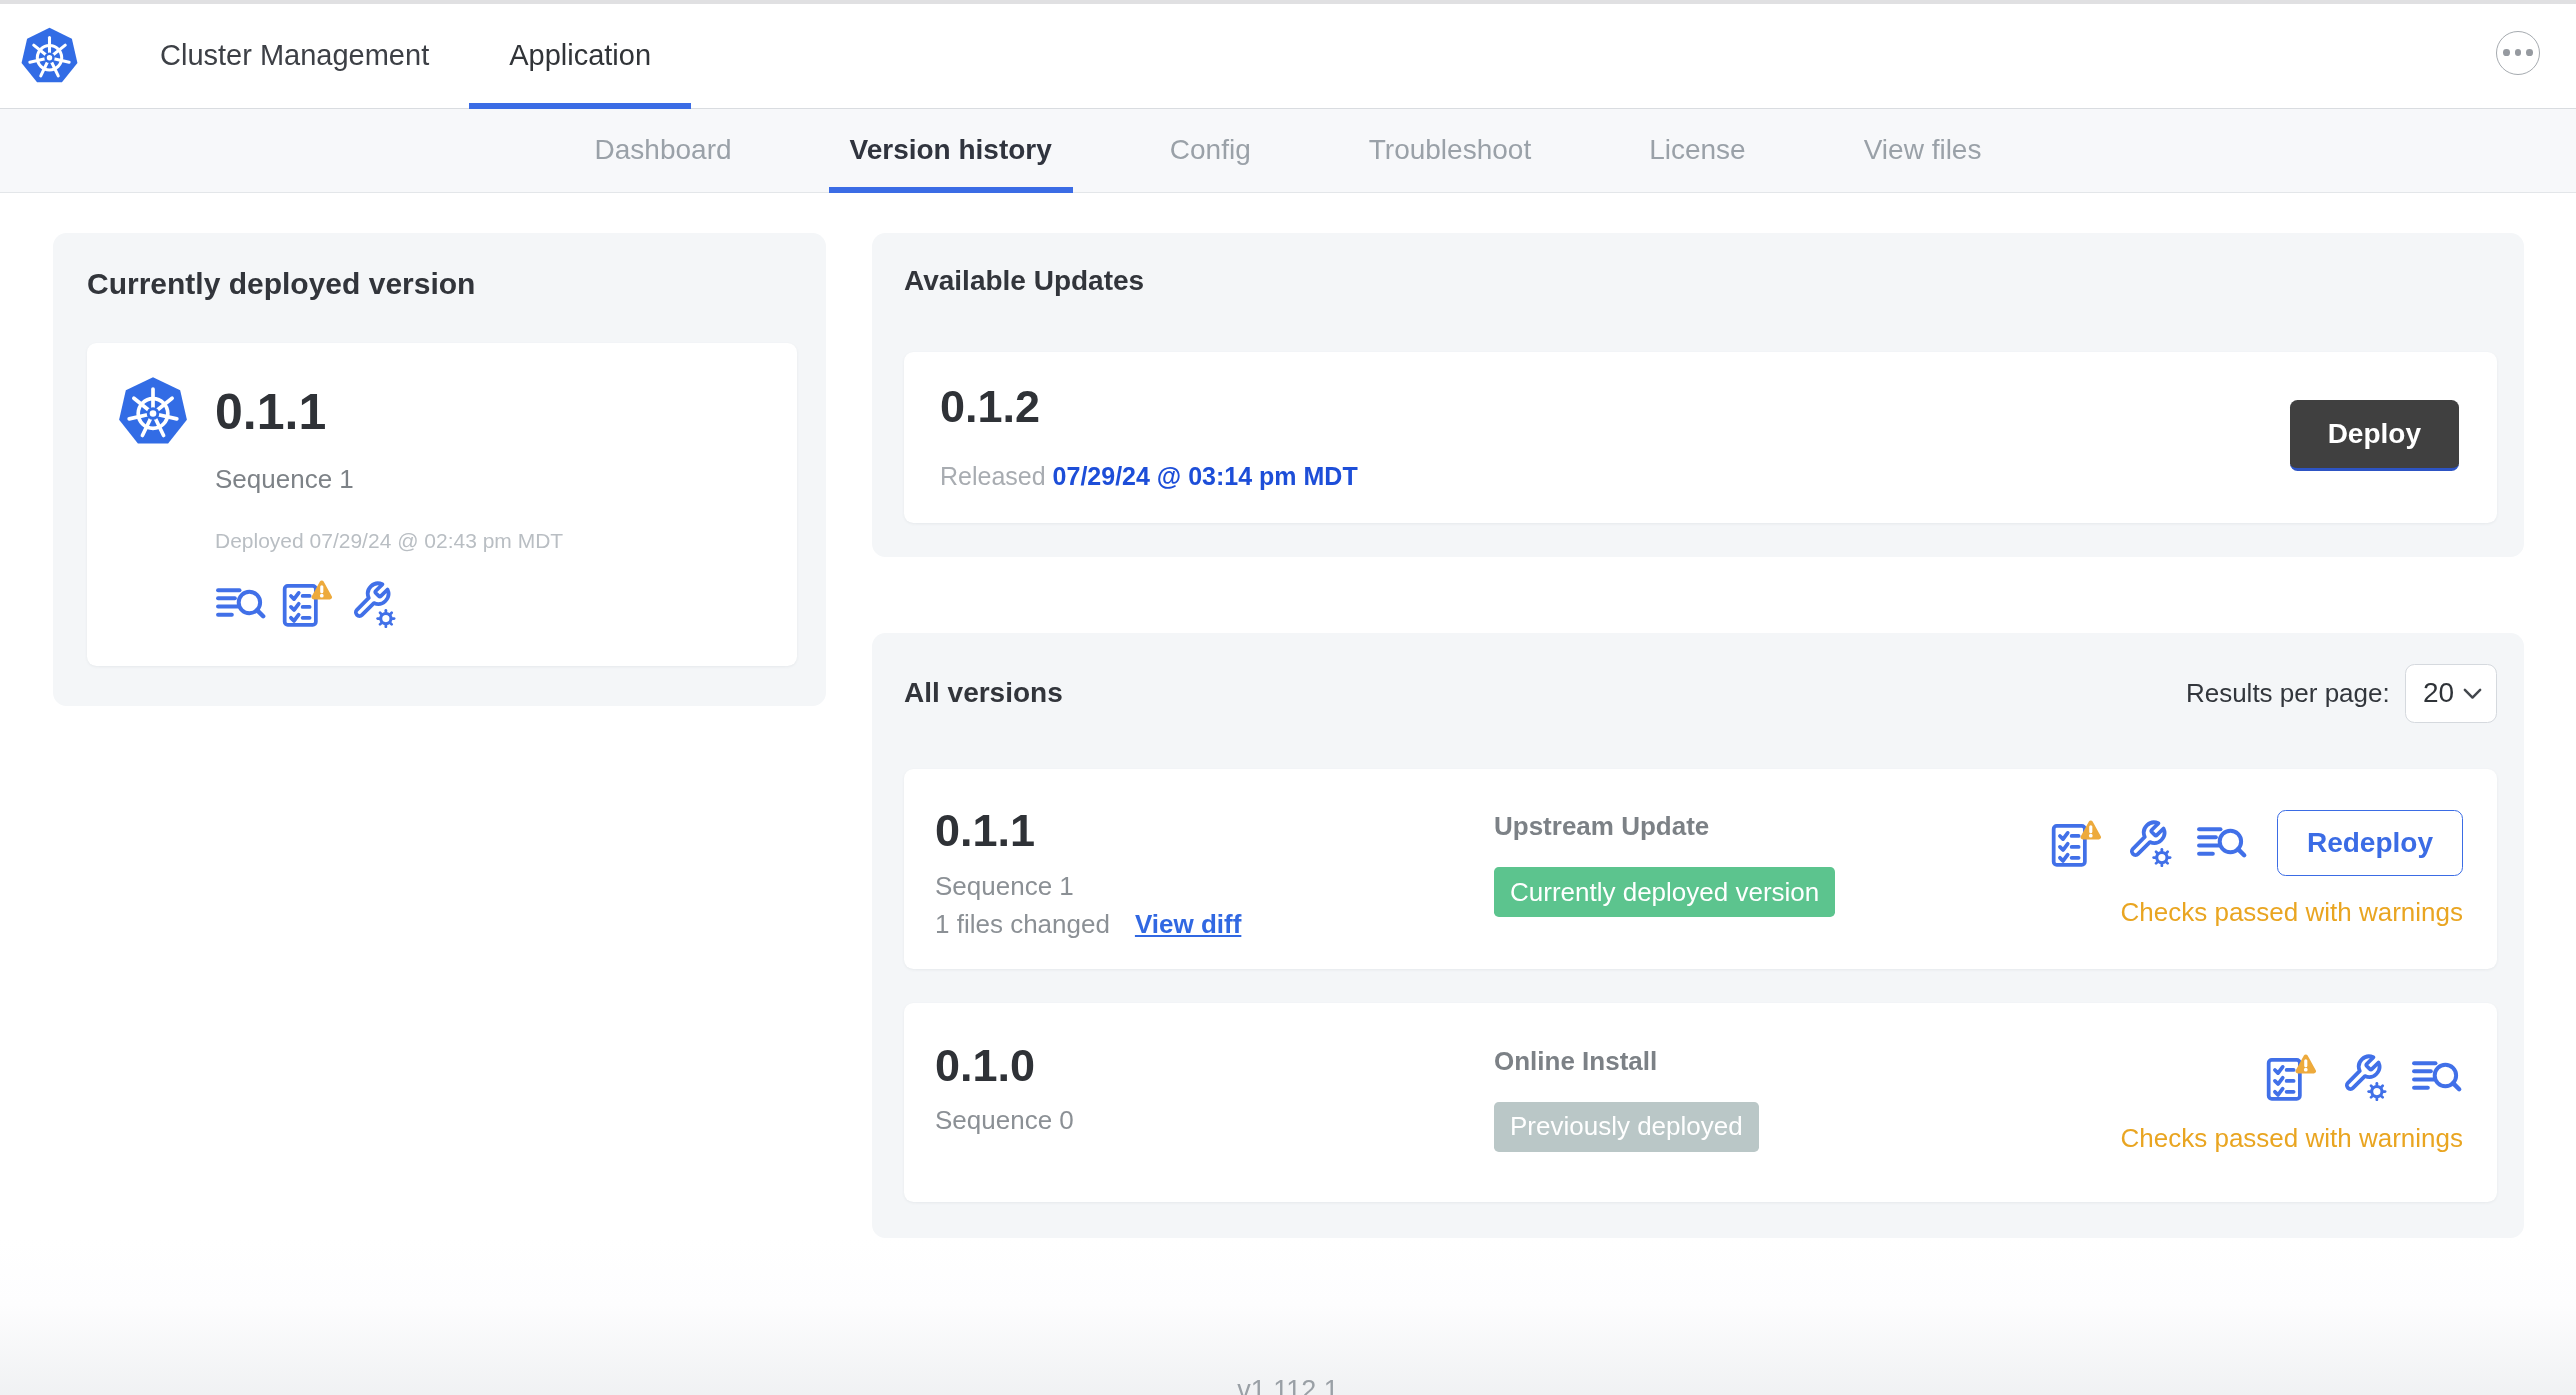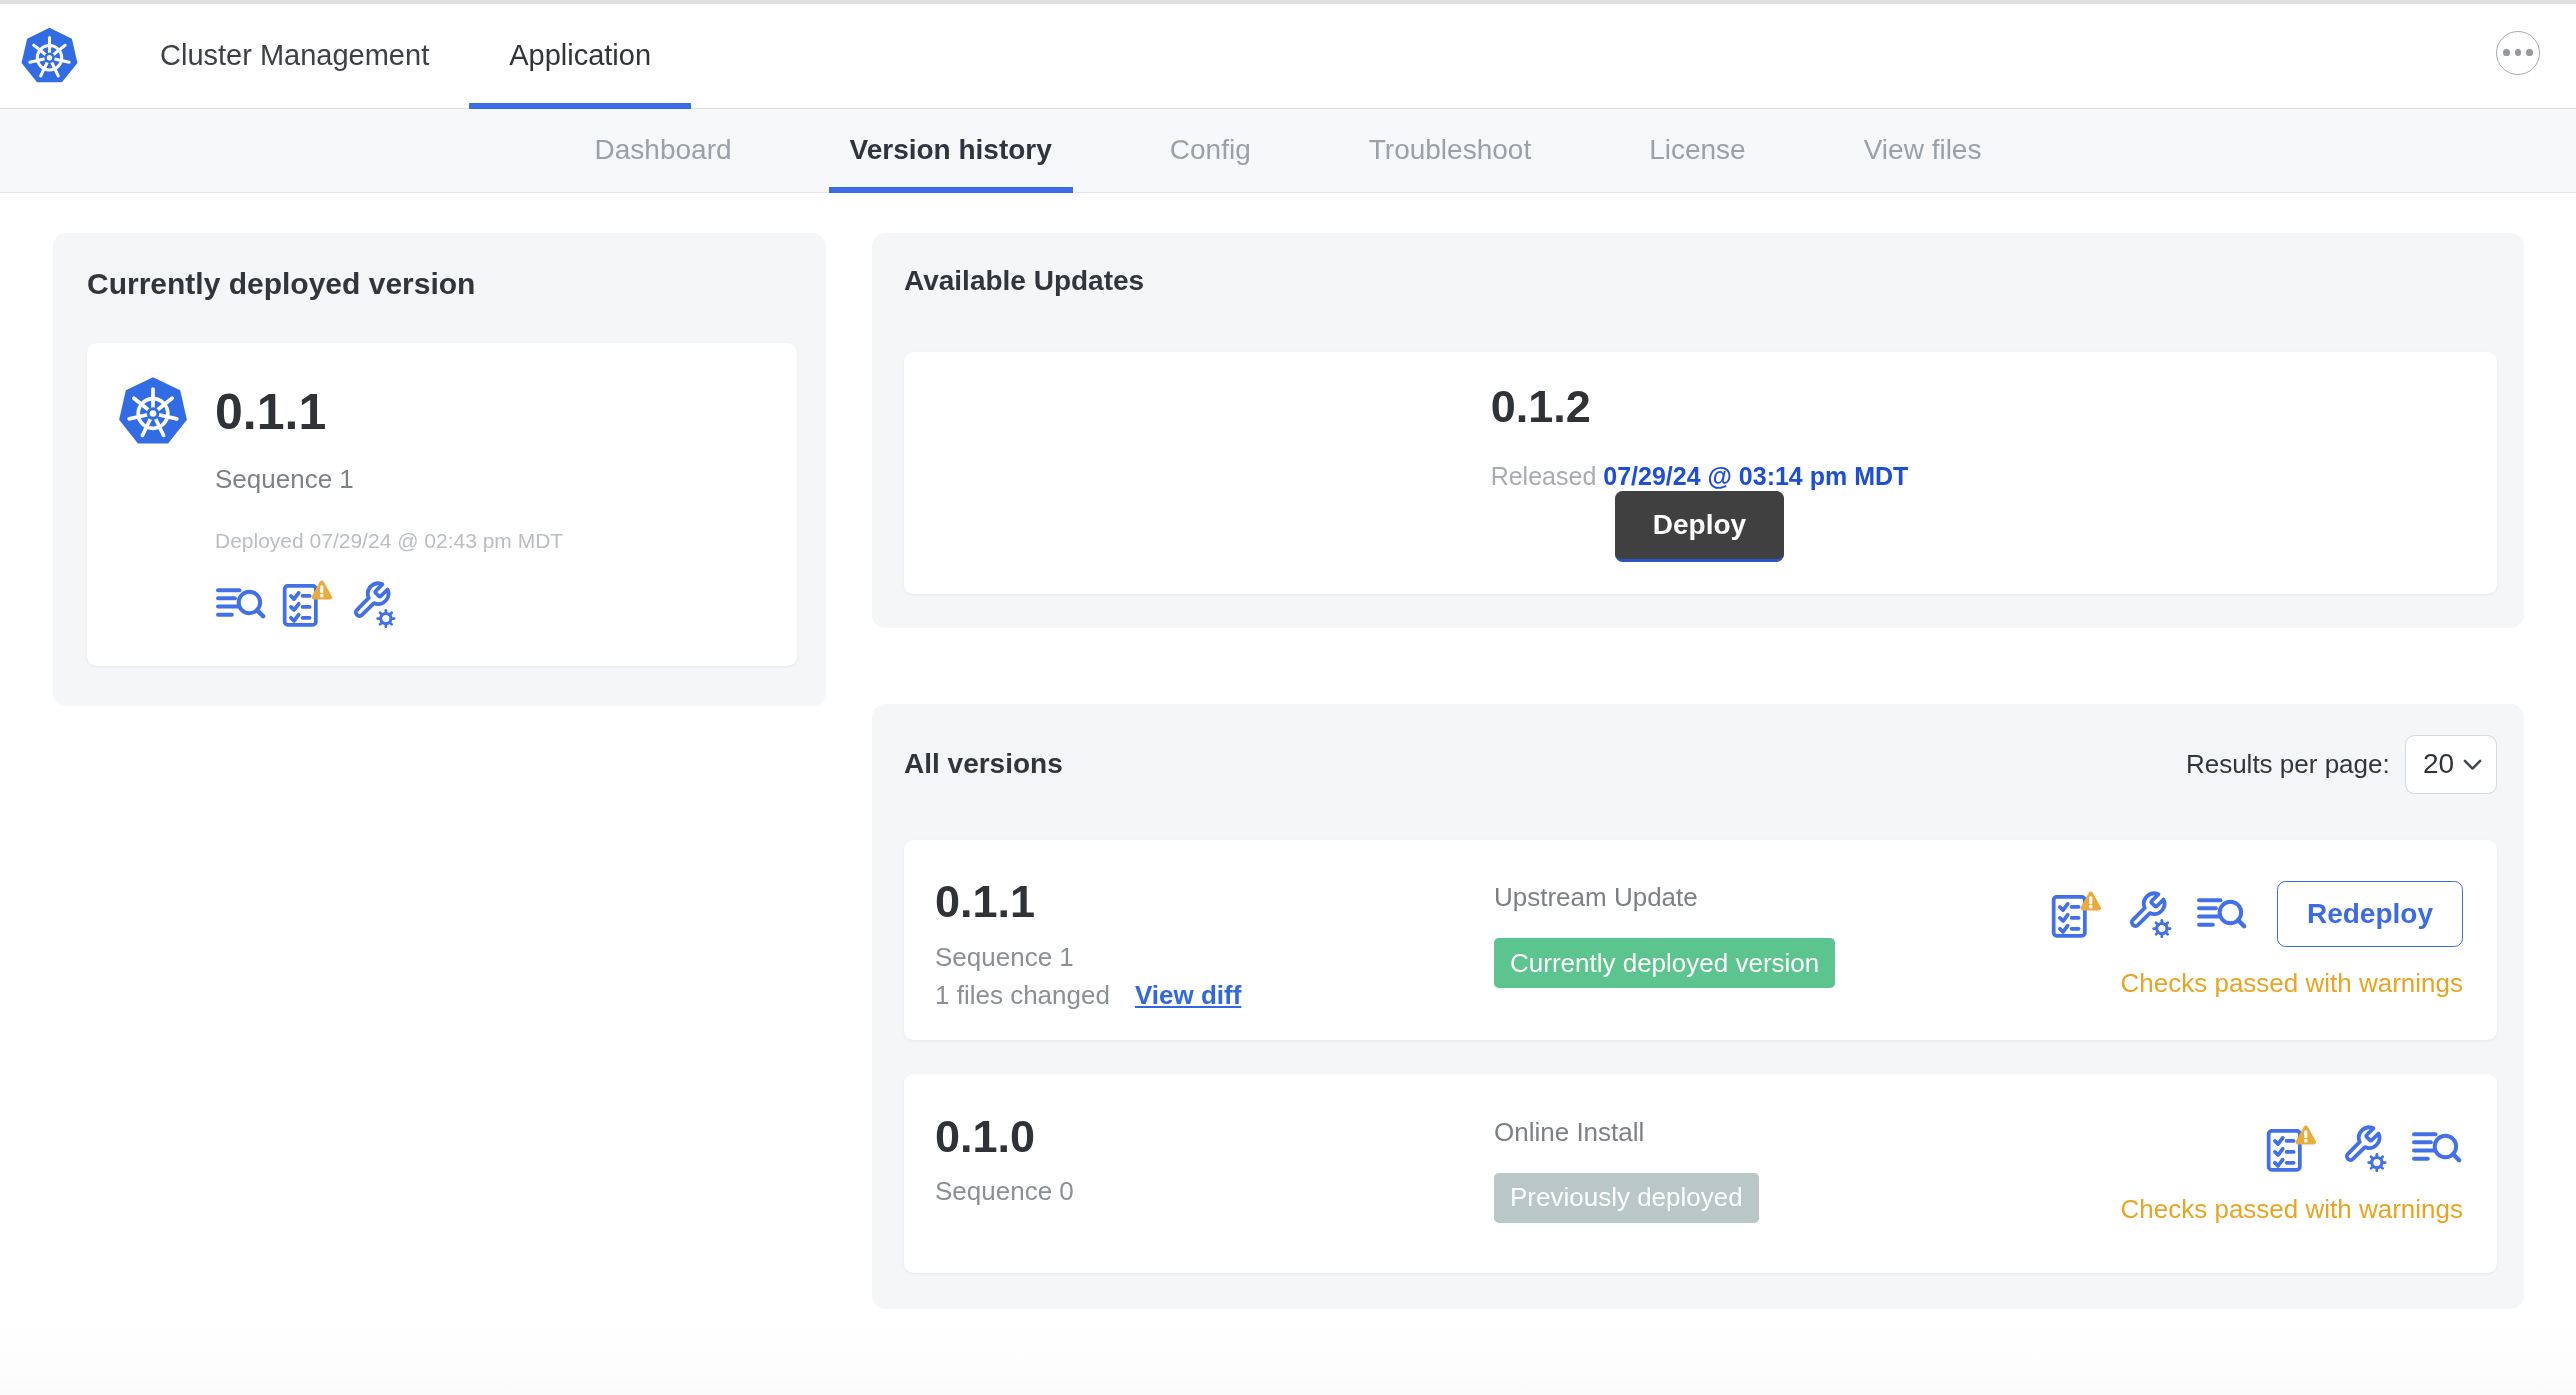--- a/index.html
+++ b/index.html
@@ -49,42 +49,42 @@
   .cur-details{margin-left:99px;}
   .cur-seq{font-size:26px;color:#7d8287;margin-top:15.3px;}
   .cur-deployed{font-size:21px;color:#b9bec3;margin-top:34px;}
   .cur-icons{display:flex;align-items:flex-end;gap:13.4px;margin-top:25px;color:var(--icon-blue);}
   .icon-56{width:53px;height:50px;display:block;}
   .icon-50{width:52px;height:48px;display:block;}
 
   
   .right-col{flex:1 1 auto;display:flex;flex-direction:column;}
   .updates-card{padding:32px 27px 34px 32px;}
-  .updates-inner{background:#fff;border-radius:9.5px;margin-top:55px;padding:29px 38px 32px 36px;display:flex;align-items:center;justify-content:space-between;box-shadow:0 1px 2.9px rgba(80,90,100,.08);flex-direction:column;}
+  .updates-inner{background:#fff;border-radius:9.5px;margin-top:55px;padding:29px 38px 32px 36px;display:flex;align-items:center;justify-content:space-between;box-shadow:0 1px 2.9px rgba(80,90,100,.08);}
   .upd-version{font-size:45px;font-weight:700;color:#2f3237;}
   .upd-released{font-size:25px;color:#a8acb1;margin-top:29px;}
   .upd-released b{color:#1d4ed8;font-weight:700;}
   .deploy-btn{background:#404040;border:none;border-bottom:3.8px solid #2d54c4;color:#fff;font-size:28px;font-weight:700;padding:18px 38px;border-radius:7.6px;cursor:pointer;font-family:inherit;}
 
   .versions-card{margin-top:76px;padding:31px 27px 36px 32px;}
   .versions-head{display:flex;align-items:center;justify-content:space-between;}
   .rpp{display:flex;align-items:center;gap:15.3px;}
   .rpp-label{font-size:26px;color:#32363c;}
   .rpp-select{width:92px;height:59px;background:#fff;border:1.9px solid #d5d9de;border-radius:9.5px;display:flex;align-items:center;justify-content:space-between;padding:0 13.4px 0 17px;font-size:28px;color:#2f3338;cursor:pointer;}
   .rpp-select svg{width:21px;height:13.4px;}
 
   .version-rows{margin-top:46px;}
   .version-row{background:#fff;border-radius:9.5px;padding:29px 34px 29px 31px;display:flex;margin-bottom:34px;min-height:199px;box-shadow:0 1px 2.9px rgba(80,90,100,.08);}
   .vr-left{width:559px;flex:0 0 auto;}
   .vr-version{font-size:45px;font-weight:700;color:#2f3237;margin-top:7.6px;}
   .vr-seq{font-size:26px;color:#8b9095;margin-top:13.4px;}
   .vr-files{font-size:26px;color:#8b9095;margin-top:7.6px;display:flex;align-items:center;}
   .view-diff{color:#3168e2;font-weight:700;text-decoration:underline;margin-left:25px;cursor:pointer;}
   .vr-mid{flex:1 1 auto;}
-  .vr-source{font-size:26px;font-weight:400;color:#7c8186;margin-top:13.4px;}
+  .vr-source{font-size:26px;font-weight:700;color:#7c8186;margin-top:13.4px;}
   .badge{display:inline-block;margin-top:25px;padding:9.5px 16px;border-radius:4.8px;font-size:26px;color:#fff;}
   .badge.green{background:var(--success-green);}
   .badge.gray{background:var(--muted-badge-gray);}
   .vr-right{width:611px;flex:0 0 auto;display:flex;flex-direction:column;align-items:flex-end;justify-content:center;}
   .vr-actions{display:flex;align-items:center;gap:21px;color:var(--icon-blue);}
   .redeploy-btn{background:#fff;border:1.9px solid var(--primary-blue);color:var(--primary-blue);font-size:28px;font-weight:700;padding:16px 29px;border-radius:8.6px;cursor:pointer;font-family:inherit;margin-left:7.6px;}
   .vr-status{font-size:26px;color:var(--warning-orange);margin-top:21px;}
 
   
   .footer{flex:0 0 auto;height:191px;background:linear-gradient(180deg,#ffffff 0%,#fdfdfe 35%,#ebedef 100%);display:flex;justify-content:center;align-items:flex-end;}

